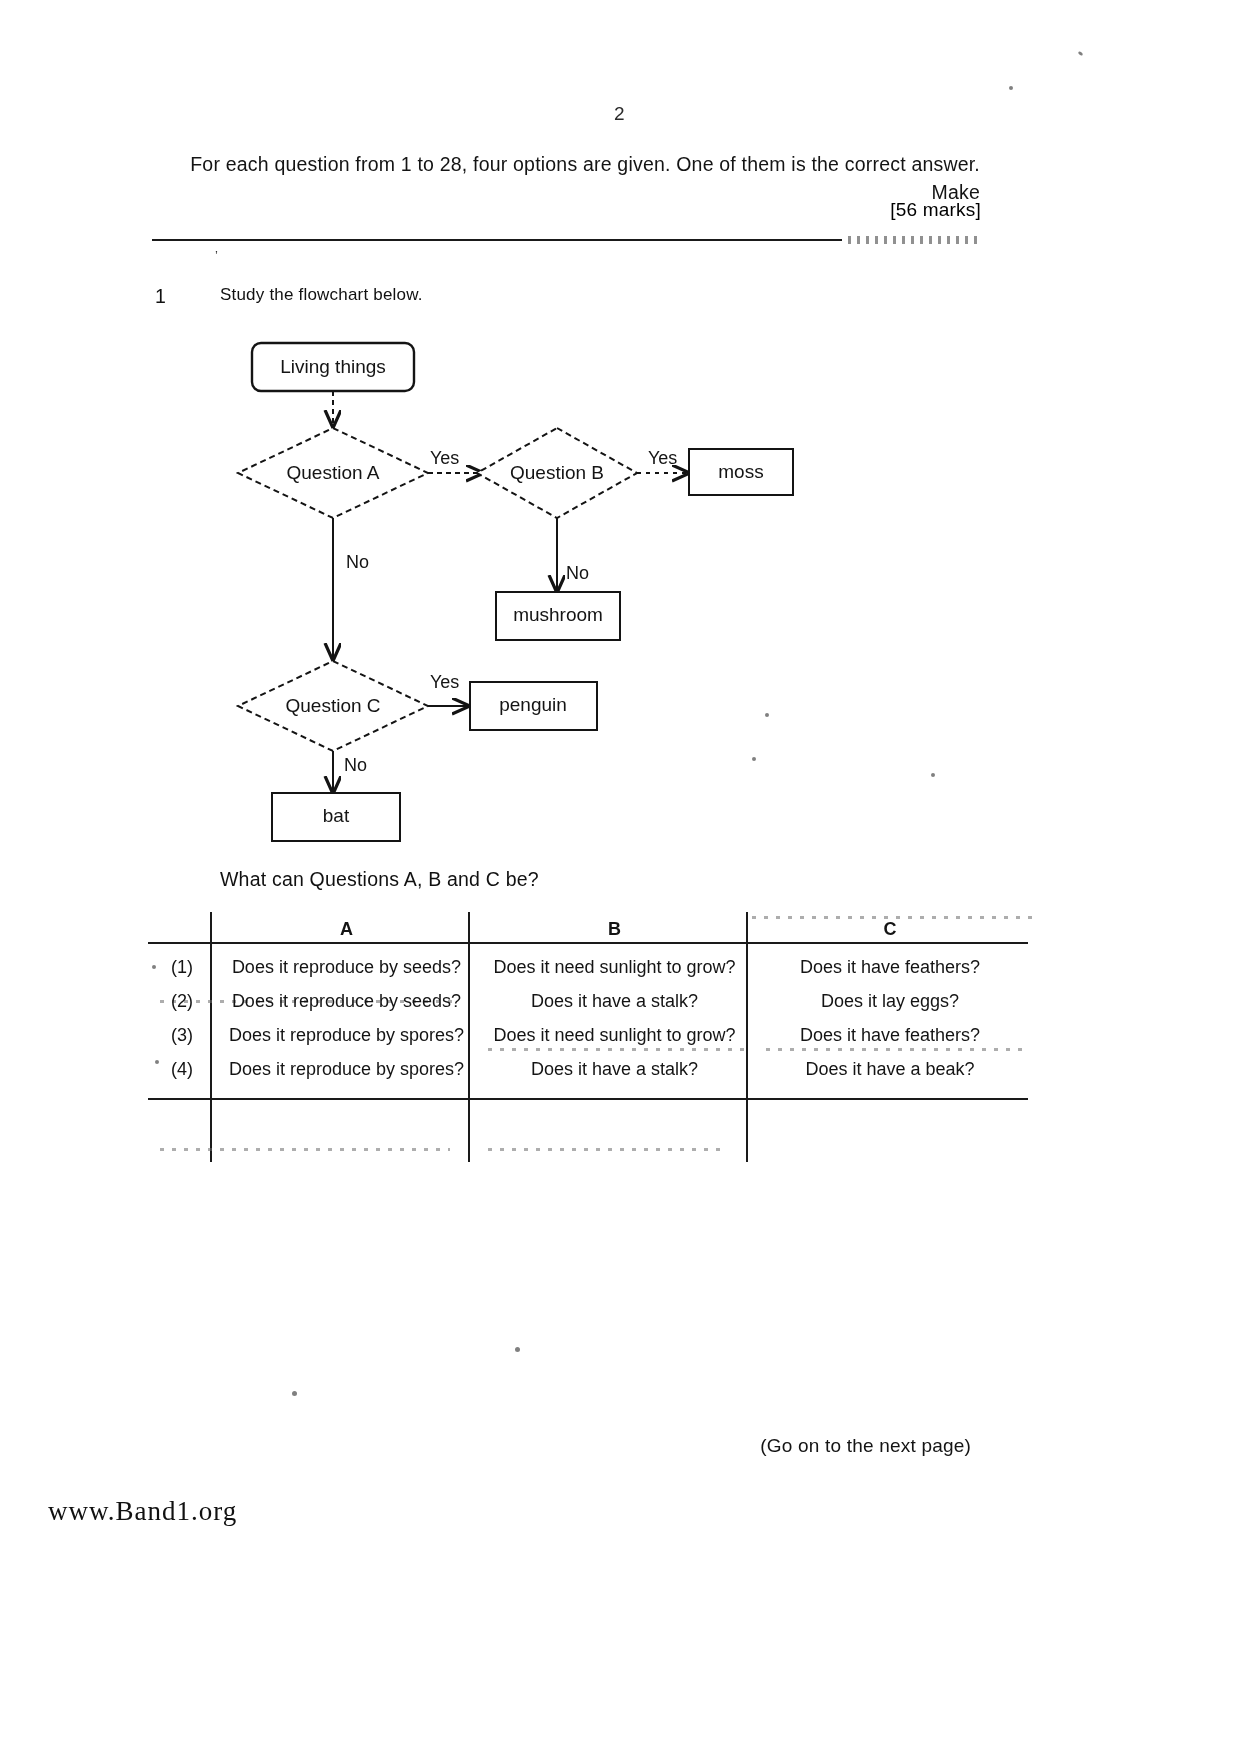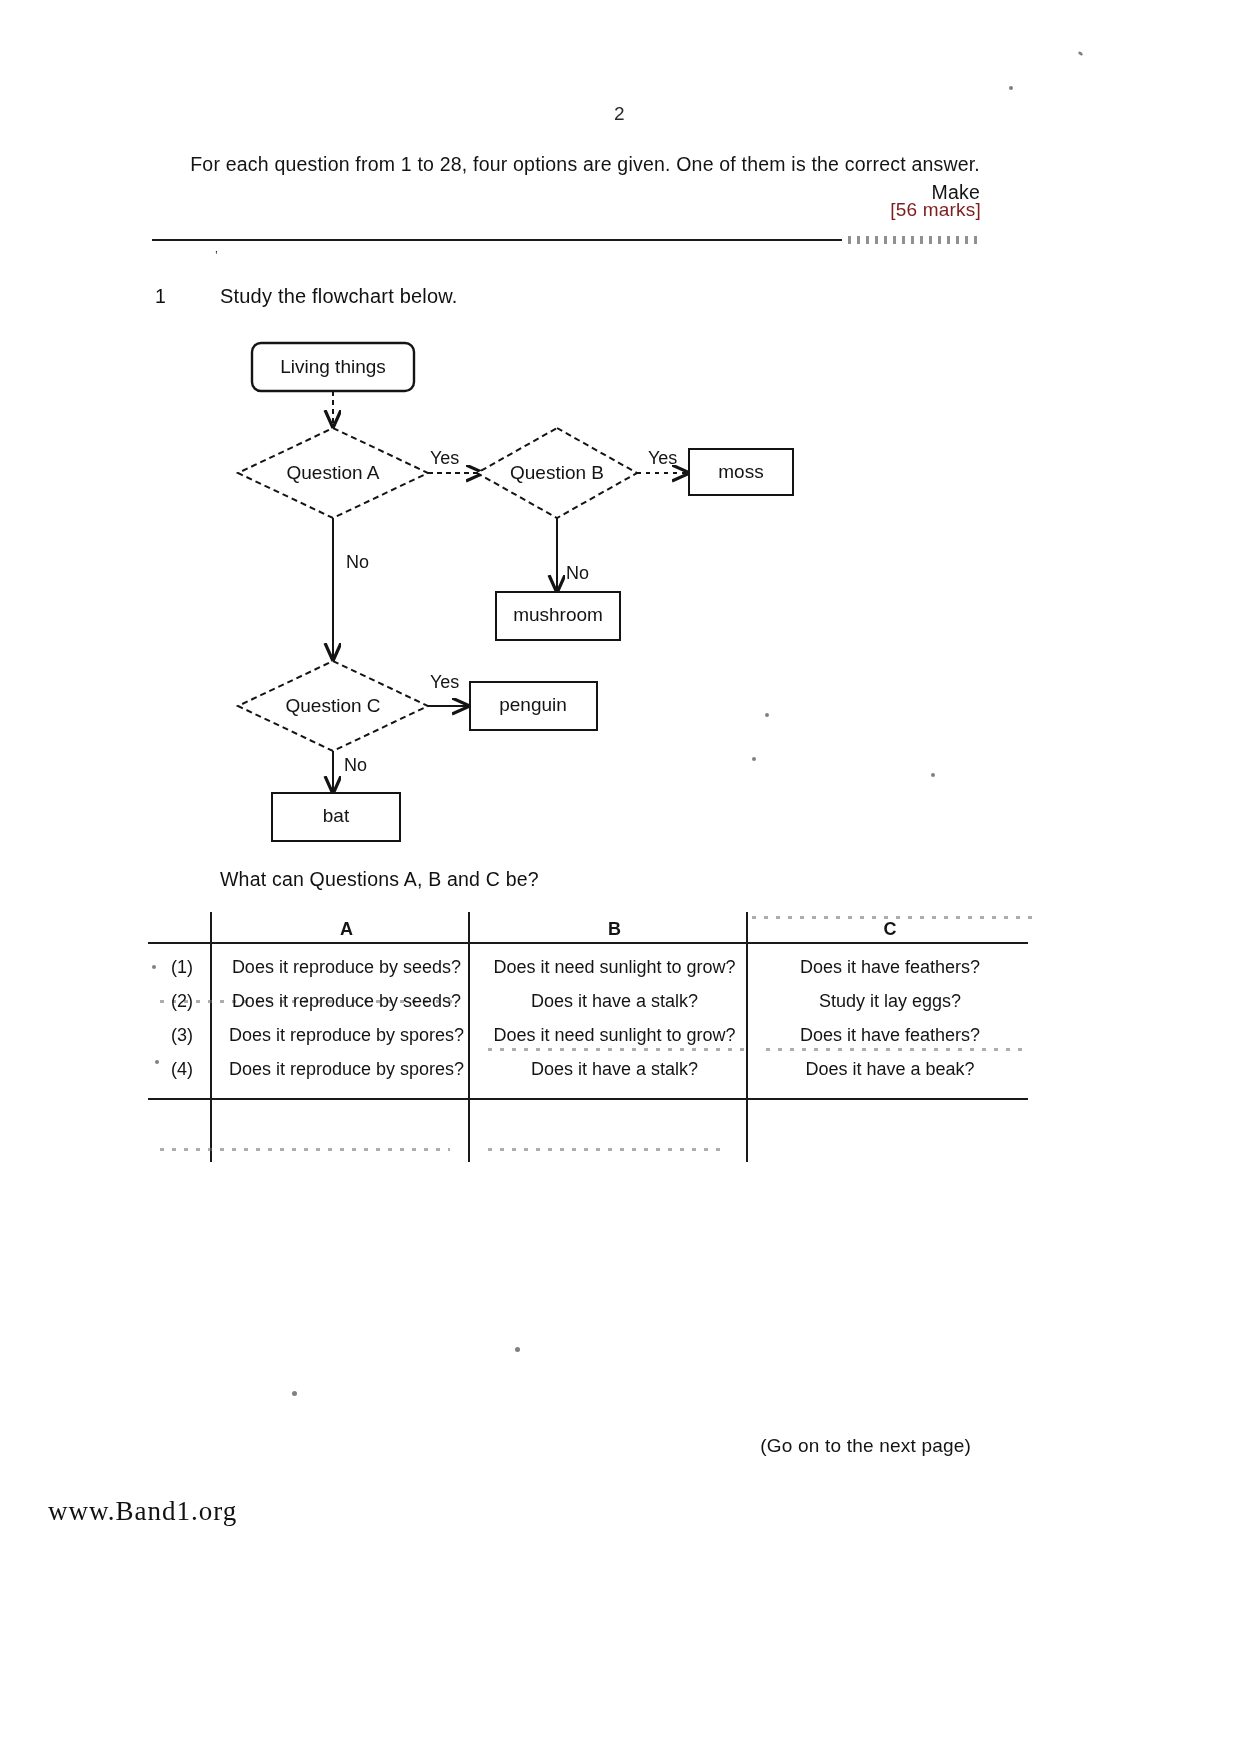--- a/index.html
+++ b/index.html
@@ -28,38 +28,38 @@
     text-align:center;font-size:19px;color:#2a2a2a;
   }
 
   
   .instructions{
     position:absolute;left:155px;top:150px;width:825px;
     font-size:19.5px;line-height:28px;color:#141414;
   }
   .marks{
     position:absolute;right:258px;top:199px;
-    font-size:19px;color:#7f1d1d;
+    font-size:19px;color:#000000;
   }
   .rule{
     position:absolute;left:152px;top:239px;width:690px;height:0;
     border-top:2px solid #1a1a1a;
   }
   .rule-dots{
     position:absolute;left:848px;top:236px;width:130px;height:8px;
     background:repeating-linear-gradient(to right,#555 0 3px,transparent 3px 9px);
     opacity:.65;
   }
   .speck-a{
     position:absolute;left:215px;top:248px;font-size:13px;color:#333;
   }
 
   
   .q-num{position:absolute;left:155px;top:285px;font-size:19.5px;}
-  .q-text{position:absolute;left:220px;top:285px;font-size:20px;}
+  .q-text{position:absolute;left:220px;top:285px;font-size:17px;}
 
   
   .flow{position:absolute;left:0;top:316px;width:1239px;height:540px;}
   .flow svg{display:block;}
 
   .node-label{
     font-family:"Liberation Sans", sans-serif;
     font-size:19px;fill:#141414;
     text-anchor:middle;dominant-baseline:middle;
   }
@@ -214,21 +214,21 @@
       <tr>
         <td>(1)</td>
         <td>Does it reproduce by seeds?</td>
         <td>Does it need sunlight to grow?</td>
         <td>Does it have feathers?</td>
       </tr>
       <tr>
         <td>(2)</td>
         <td>Does it reproduce by seeds?</td>
         <td>Does it have a stalk?</td>
-        <td>Study it lay eggs?</td>
+        <td>Does it lay eggs?</td>
       </tr>
       <tr>
         <td>(3)</td>
         <td>Does it reproduce by spores?</td>
         <td>Does it need sunlight to grow?</td>
         <td>Does it have feathers?</td>
       </tr>
       <tr>
         <td>(4)</td>
         <td>Does it reproduce by spores?</td>

